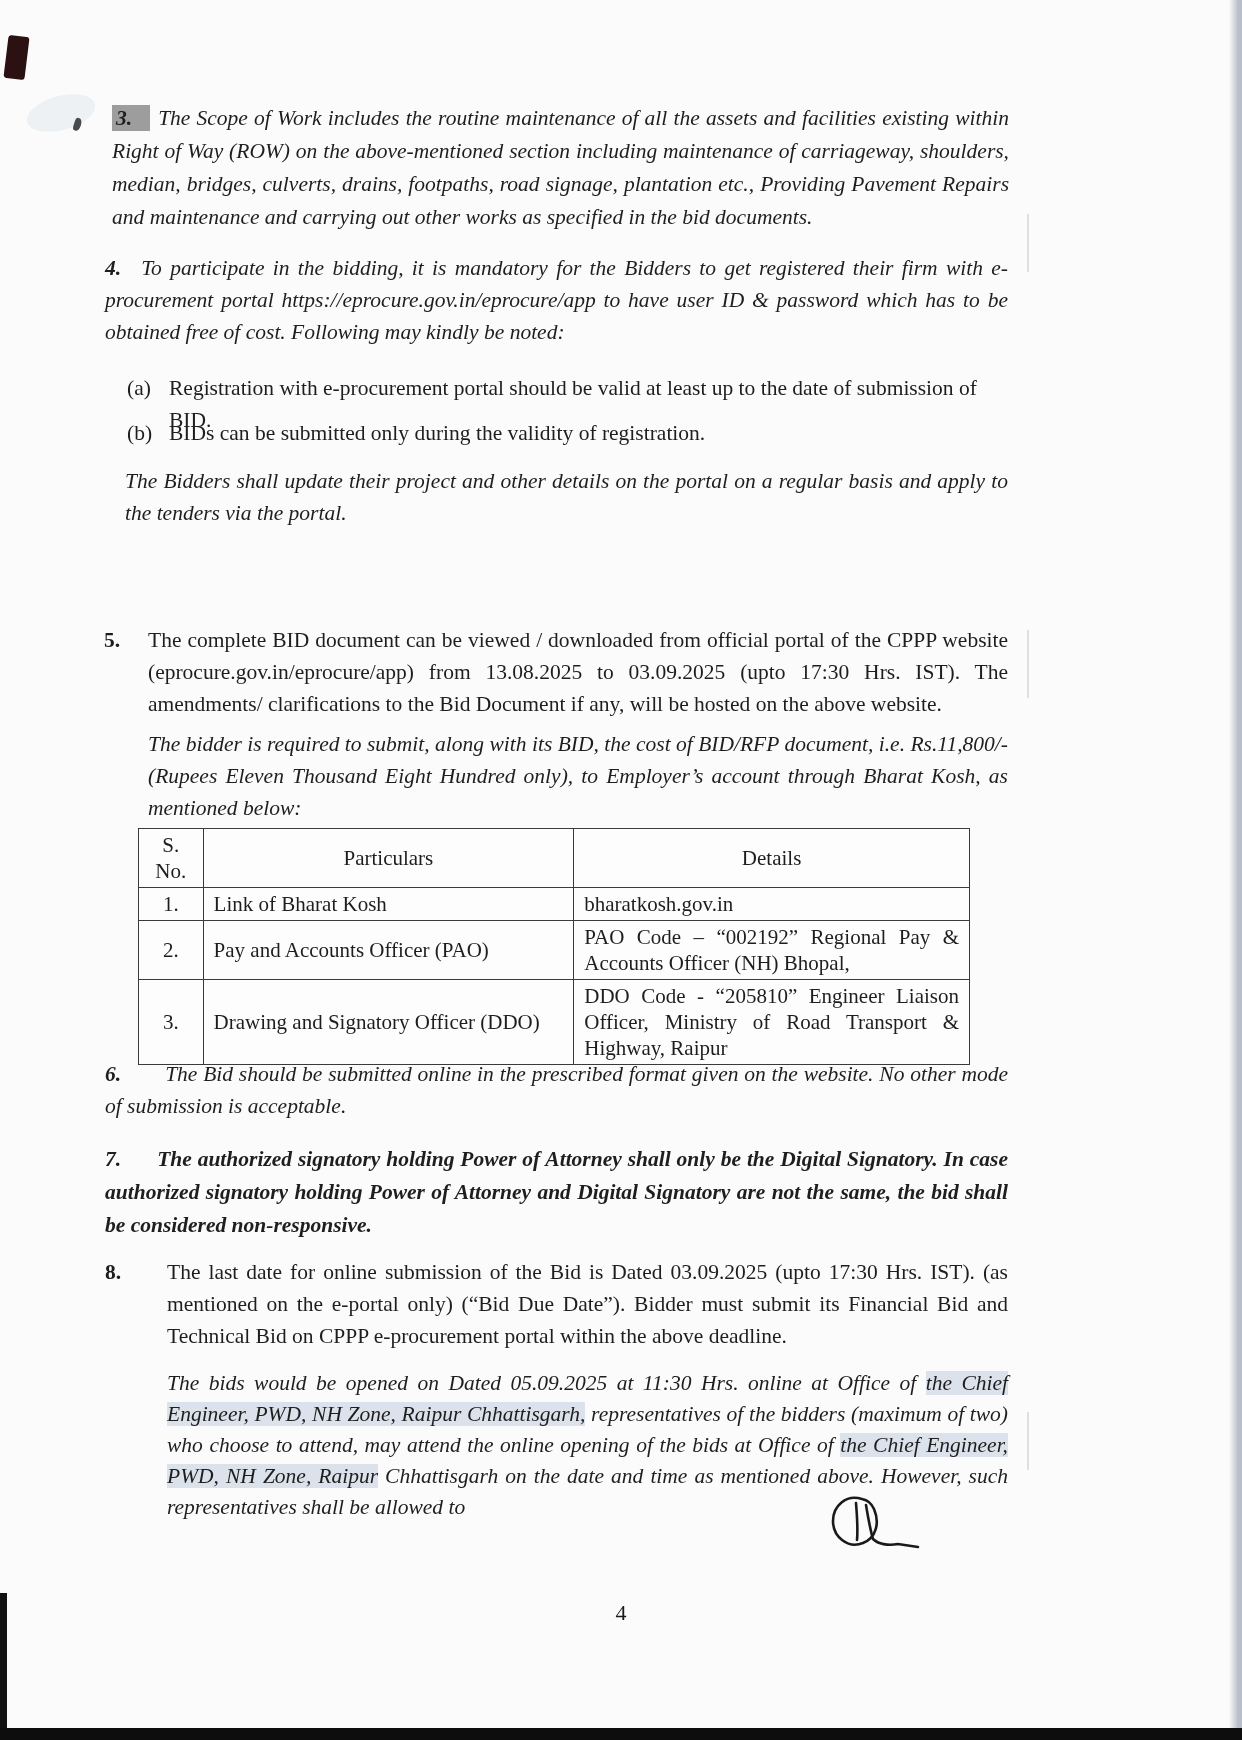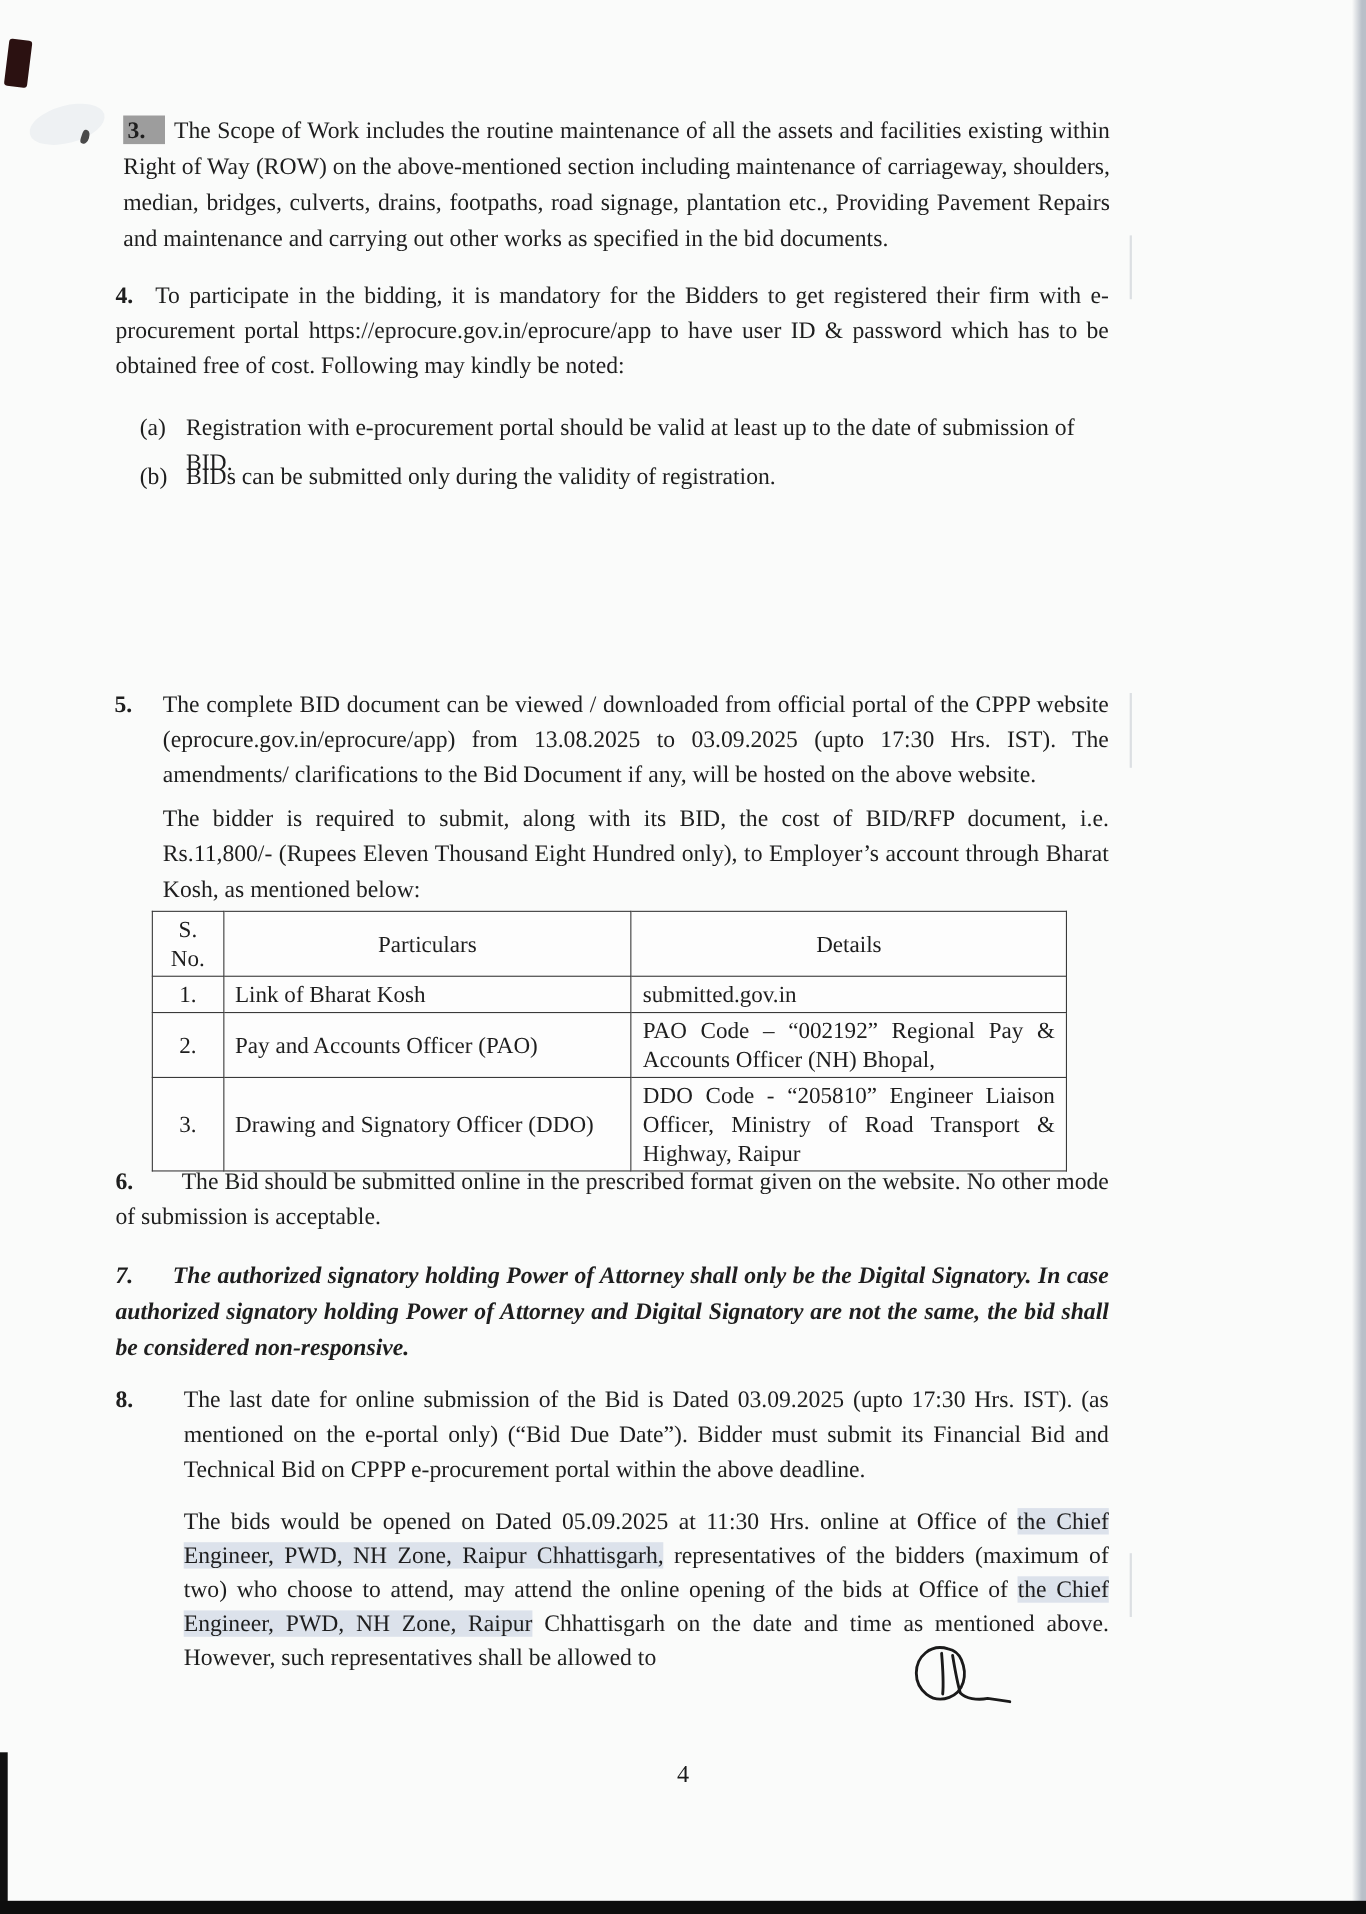--- a/index.html
+++ b/index.html
@@ -5,21 +5,21 @@
   html,body{margin:0;padding:0;background:#e8e8e8;}
   .page{
     position:relative;
     width:1242px;height:1740px;
     margin:0 auto;
     background:#fafbfa;
     font-family:"Liberation Serif","DejaVu Serif",serif;
     color:#1e1e1e;
     overflow:hidden;
   }
-  .para{position:absolute;margin:0;font-size:21.5px;line-height:32px;text-align:justify;}
+  .para{position:absolute;margin:0;font-size:21.5px;line-height:32px;text-align:justify;font-style:italic;}
   .flexp{position:absolute;display:flex;font-size:21.5px;line-height:32px;}
   .flexp .num{flex:0 0 auto;font-weight:bold;}
   .flexp .lbl{flex:0 0 auto;}
   .flexp .body{flex:1 1 auto;text-align:justify;}
   .num{font-weight:bold;}
   .spacer{display:inline-block;height:1px;}
   .w8{width:8px;}.w20{width:20px;}.w36{width:36px;}.w44{width:44px;}
   .hl-num{background:#9d9d9d;padding:1px 18px 1px 4px;}
   .hl{background:#dce2eb;}
   .bolditalic{font-weight:bold;font-style:italic;}
@@ -69,20 +69,21 @@
   <div class="flexp" style="top:372px;left:127px;width:881px;">
     <span class="lbl" style="flex-basis:42px;">(a)</span>
     <span class="body" style="text-align:left;">Registration with e-procurement portal should be valid at least up to the date of submission of BID.</span>
   </div>
 
   <div class="flexp" style="top:417px;left:127px;width:881px;">
     <span class="lbl" style="flex-basis:42px;">(b)</span>
     <span class="body" style="text-align:left;">BIDs can be submitted only during the validity of registration.</span>
   </div>
 
+  <p class="para" style="top:465px;left:125px;width:883px;">The Bidders shall update their project and other details on the portal on a regular basis and apply to the tenders via the portal.</p>
 
 
   <div class="flexp" style="top:624px;left:104px;width:904px;">
     <span class="num" style="flex-basis:44px;">5.</span>
     <span class="body">The complete BID document can be viewed / downloaded from official portal of the CPPP website (eprocure.gov.in/eprocure/app) from 13.08.2025 to 03.09.2025 (upto 17:30 Hrs. IST). The amendments/ clarifications to the Bid Document if any, will be hosted on the above website.</span>
   </div>
 
   <p class="para" style="top:728px;left:148px;width:860px;">The bidder is required to submit, along with its BID, the cost of BID/RFP document, i.e. Rs.11,800/- (Rupees Eleven Thousand Eight Hundred only), to Employer’s account through Bharat Kosh, as mentioned below:</p>
 
   <table class="ptable" style="top:828px;left:138px;width:832px;">
@@ -91,21 +92,21 @@
         <th class="th-sno">S.
 No.</th>
         <th class="col-part">Particulars</th>
         <th class="col-det">Details</th>
       </tr>
     </thead>
     <tbody>
       <tr>
         <td class="cell-no">1.</td>
         <td>Link of Bharat Kosh</td>
-        <td>submitted.gov.in</td>
+        <td>bharatkosh.gov.in</td>
       </tr>
       <tr>
         <td class="cell-no">2.</td>
         <td>Pay and Accounts Officer (PAO)</td>
         <td class="cell-just">PAO Code – “002192” Regional Pay &amp; Accounts Officer (NH) Bhopal,</td>
       </tr>
       <tr>
         <td class="cell-no">3.</td>
         <td>Drawing and Signatory Officer (DDO)</td>
         <td class="cell-just">DDO Code - “205810” Engineer Liaison Officer, Ministry of Road Transport &amp; Highway, Raipur</td>

